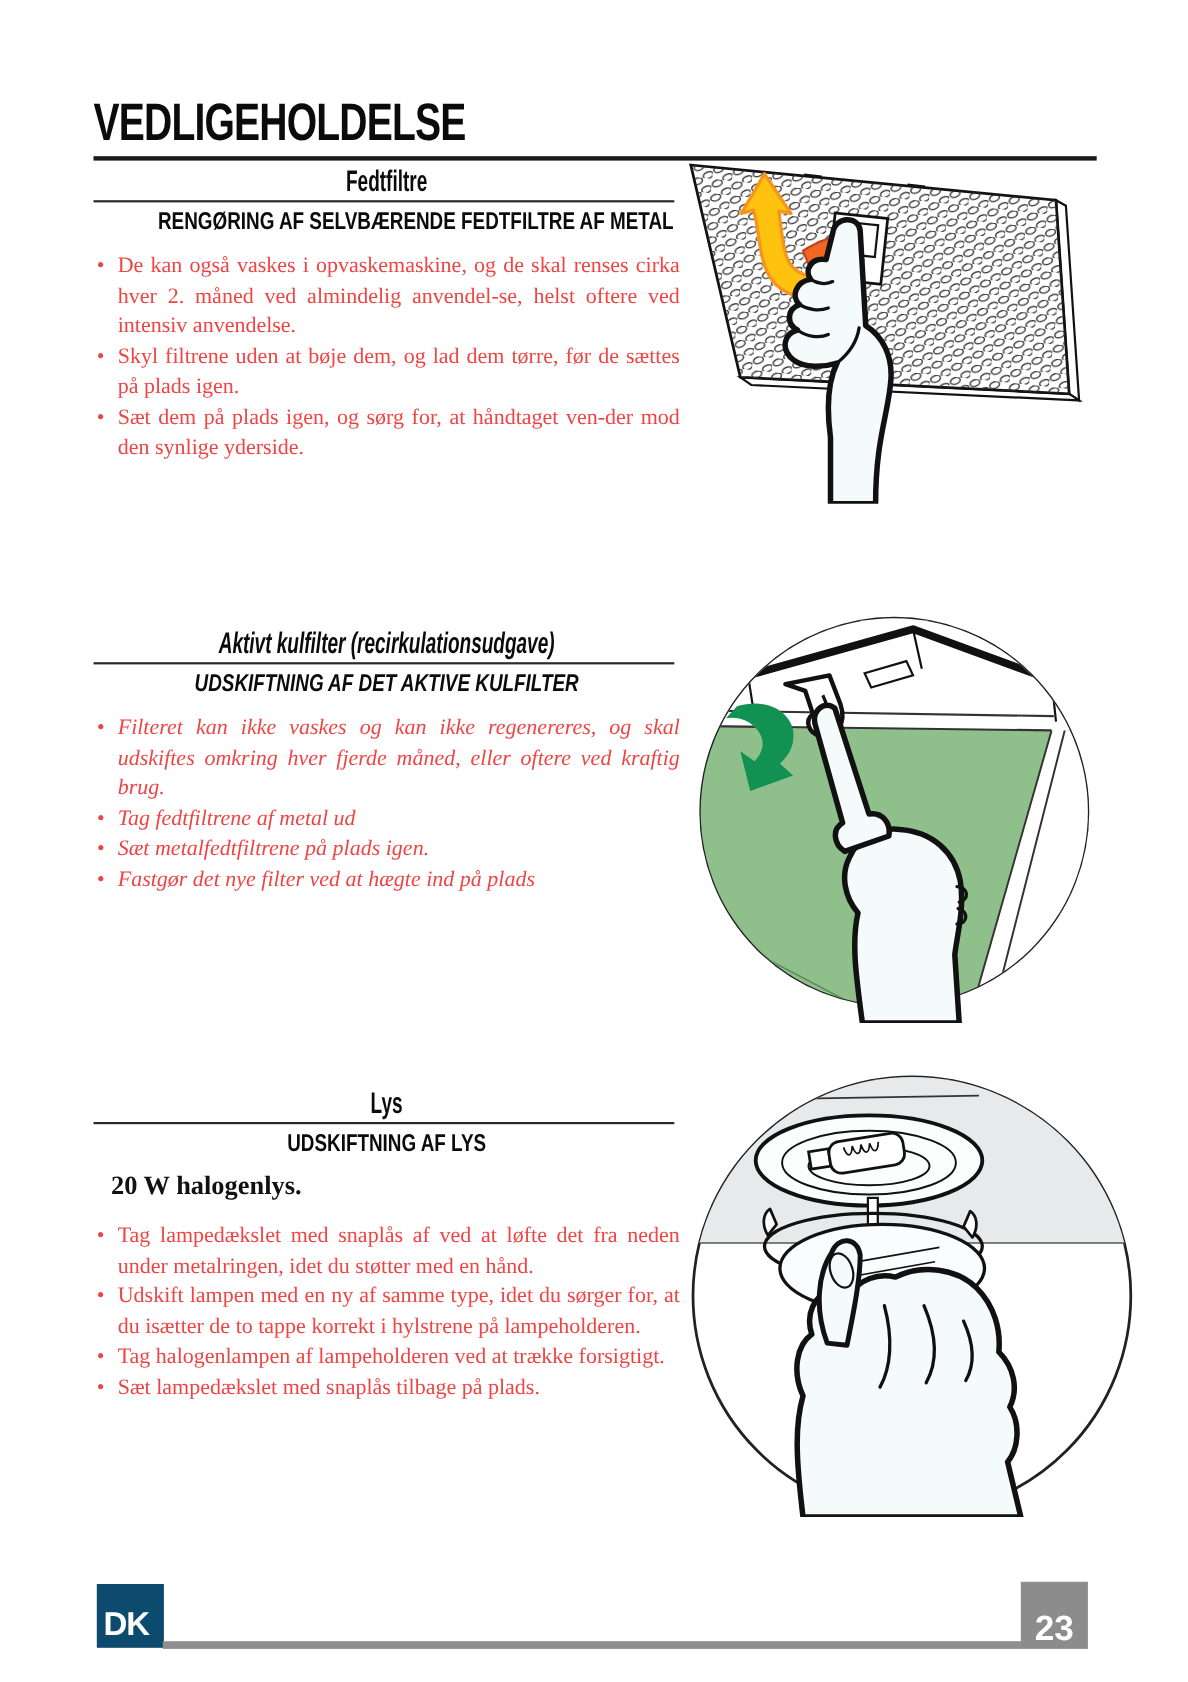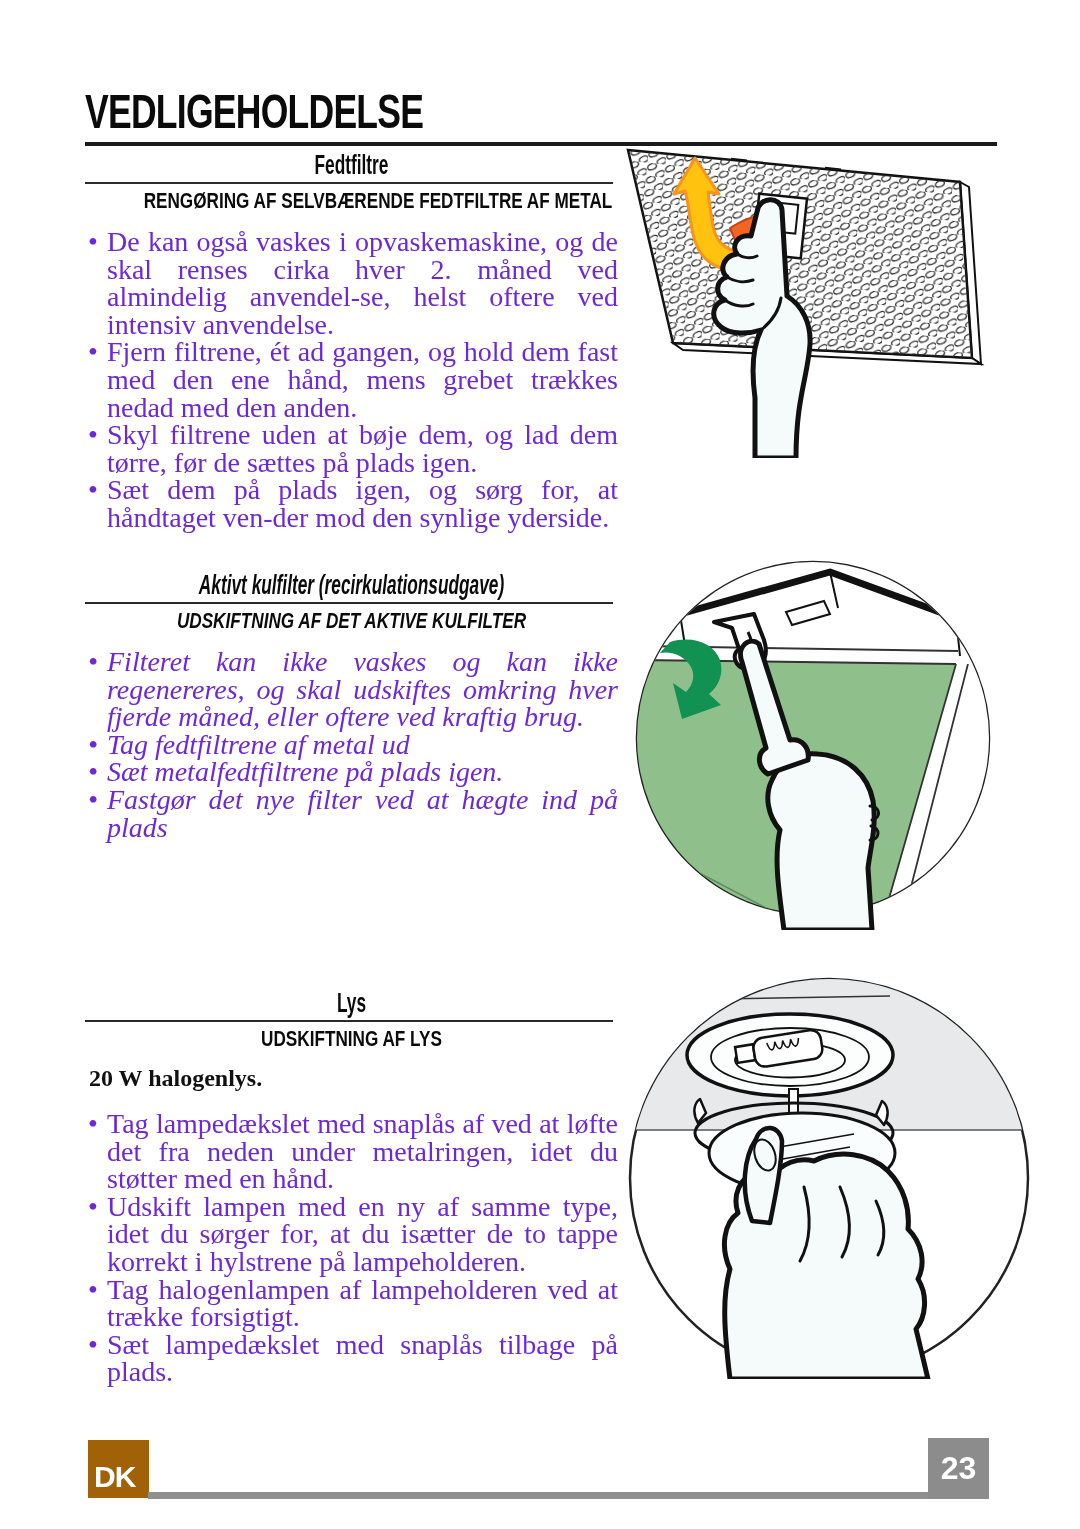--- a/index.html
+++ b/index.html
@@ -27,63 +27,62 @@
     transform:scaleX(0.64); transform-origin:center; white-space:nowrap;
   }
   .sec-rule { width:528px; height:2px; background:#2a2a2a; margin:2px 0 4px 0; }
   .sec-subheading {
     margin:2px 0 0 0; text-align:center; font-family:"Liberation Sans", sans-serif;
     font-weight:bold; font-size:22px; line-height:26px; color:#0b0b0b;
     transform:scaleX(0.78); transform-origin:center; white-space:nowrap;
   }
   .bullets { list-style:none; margin:14px 0 0 0; padding:0; }
   .bullets li {
-    position:relative; padding-left:22px; font-size:28px; line-height:27.6px;
-    text-align:justify; color:#6d28d9;
+    position:relative; padding-left:22px; font-size:20px; line-height:27.6px;
+    text-align:justify; color:#ef4444;
   }
   .bullets li::before { content:"\2022"; position:absolute; left:3px; top:0; }
-  .note-bold { margin:12px 0 0 4px; font-weight:bold; font-size:24px; line-height:28px; }
+  .note-bold { margin:12px 0 0 16px; font-weight:bold; font-size:24px; line-height:28px; }
   .sec3 .bullets { margin-top:18px; }
 
   
   .illus { position:absolute; }
   .illus1 { left:613px; top:146px; }
   .illus2 { left:618px; top:556px; }
   .illus3 { left:622px; top:973px; }
 
   
   .footer-lang {
     position:absolute; left:88px; top:1440px; width:61px; height:58px;
-    background:#a16207; color:#ffffff; font-family:"Liberation Sans", sans-serif;
+    background:#0c4a6e; color:#ffffff; font-family:"Liberation Sans", sans-serif;
     font-weight:bold; font-size:30px; display:flex; align-items:flex-end;
     padding:0 0 4px 6px; box-sizing:border-box; letter-spacing:-1px;
   }
   .footer-bar { position:absolute; left:148px; top:1492px; width:781px; height:7px; background:#8f8f8f; }
   .footer-page {
     position:absolute; left:928px; top:1438px; width:61px; height:61px;
     background:#8c8c8c; color:#ffffff; font-family:"Liberation Sans", sans-serif;
     font-weight:bold; font-size:32px; display:flex; align-items:flex-end; justify-content:center;
-    padding-bottom:12px; box-sizing:border-box;
+    padding-bottom:0; box-sizing:border-box;
   }
 </style>
 </head>
 <body>
 
 <div class="page">
 
   <h1 class="main-title">VEDLIGEHOLDELSE</h1>
   <div class="title-rule"></div>
 
   <section class="section sec1">
     <h2 class="sec-heading">Fedtfiltre</h2>
     <div class="sec-rule"></div>
     <h3 class="sec-subheading">RENGØRING AF SELVBÆRENDE FEDTFILTRE AF METAL</h3>
     <ul class="bullets">
       <li>De kan også vaskes i opvaskemaskine, og de skal renses cirka hver 2. måned ved almindelig anvendel-se, helst oftere ved intensiv anvendelse.</li>
-      <li>Fjern filtrene, ét ad gangen, og hold dem fast med den ene hånd, mens grebet trækkes nedad med den anden.</li>
       <li>Skyl filtrene uden at bøje dem, og lad dem tørre, før de sættes på plads igen.</li>
       <li>Sæt dem på plads igen, og sørg for, at håndtaget ven-der mod den synlige yderside.</li>
     </ul>
   </section>
 
   <section class="section sec2">
     <h2 class="sec-heading">Aktivt kulfilter (recirkulationsudgave)</h2>
     <div class="sec-rule"></div>
     <h3 class="sec-subheading">UDSKIFTNING AF DET AKTIVE KULFILTER</h3>
     <ul class="bullets">

